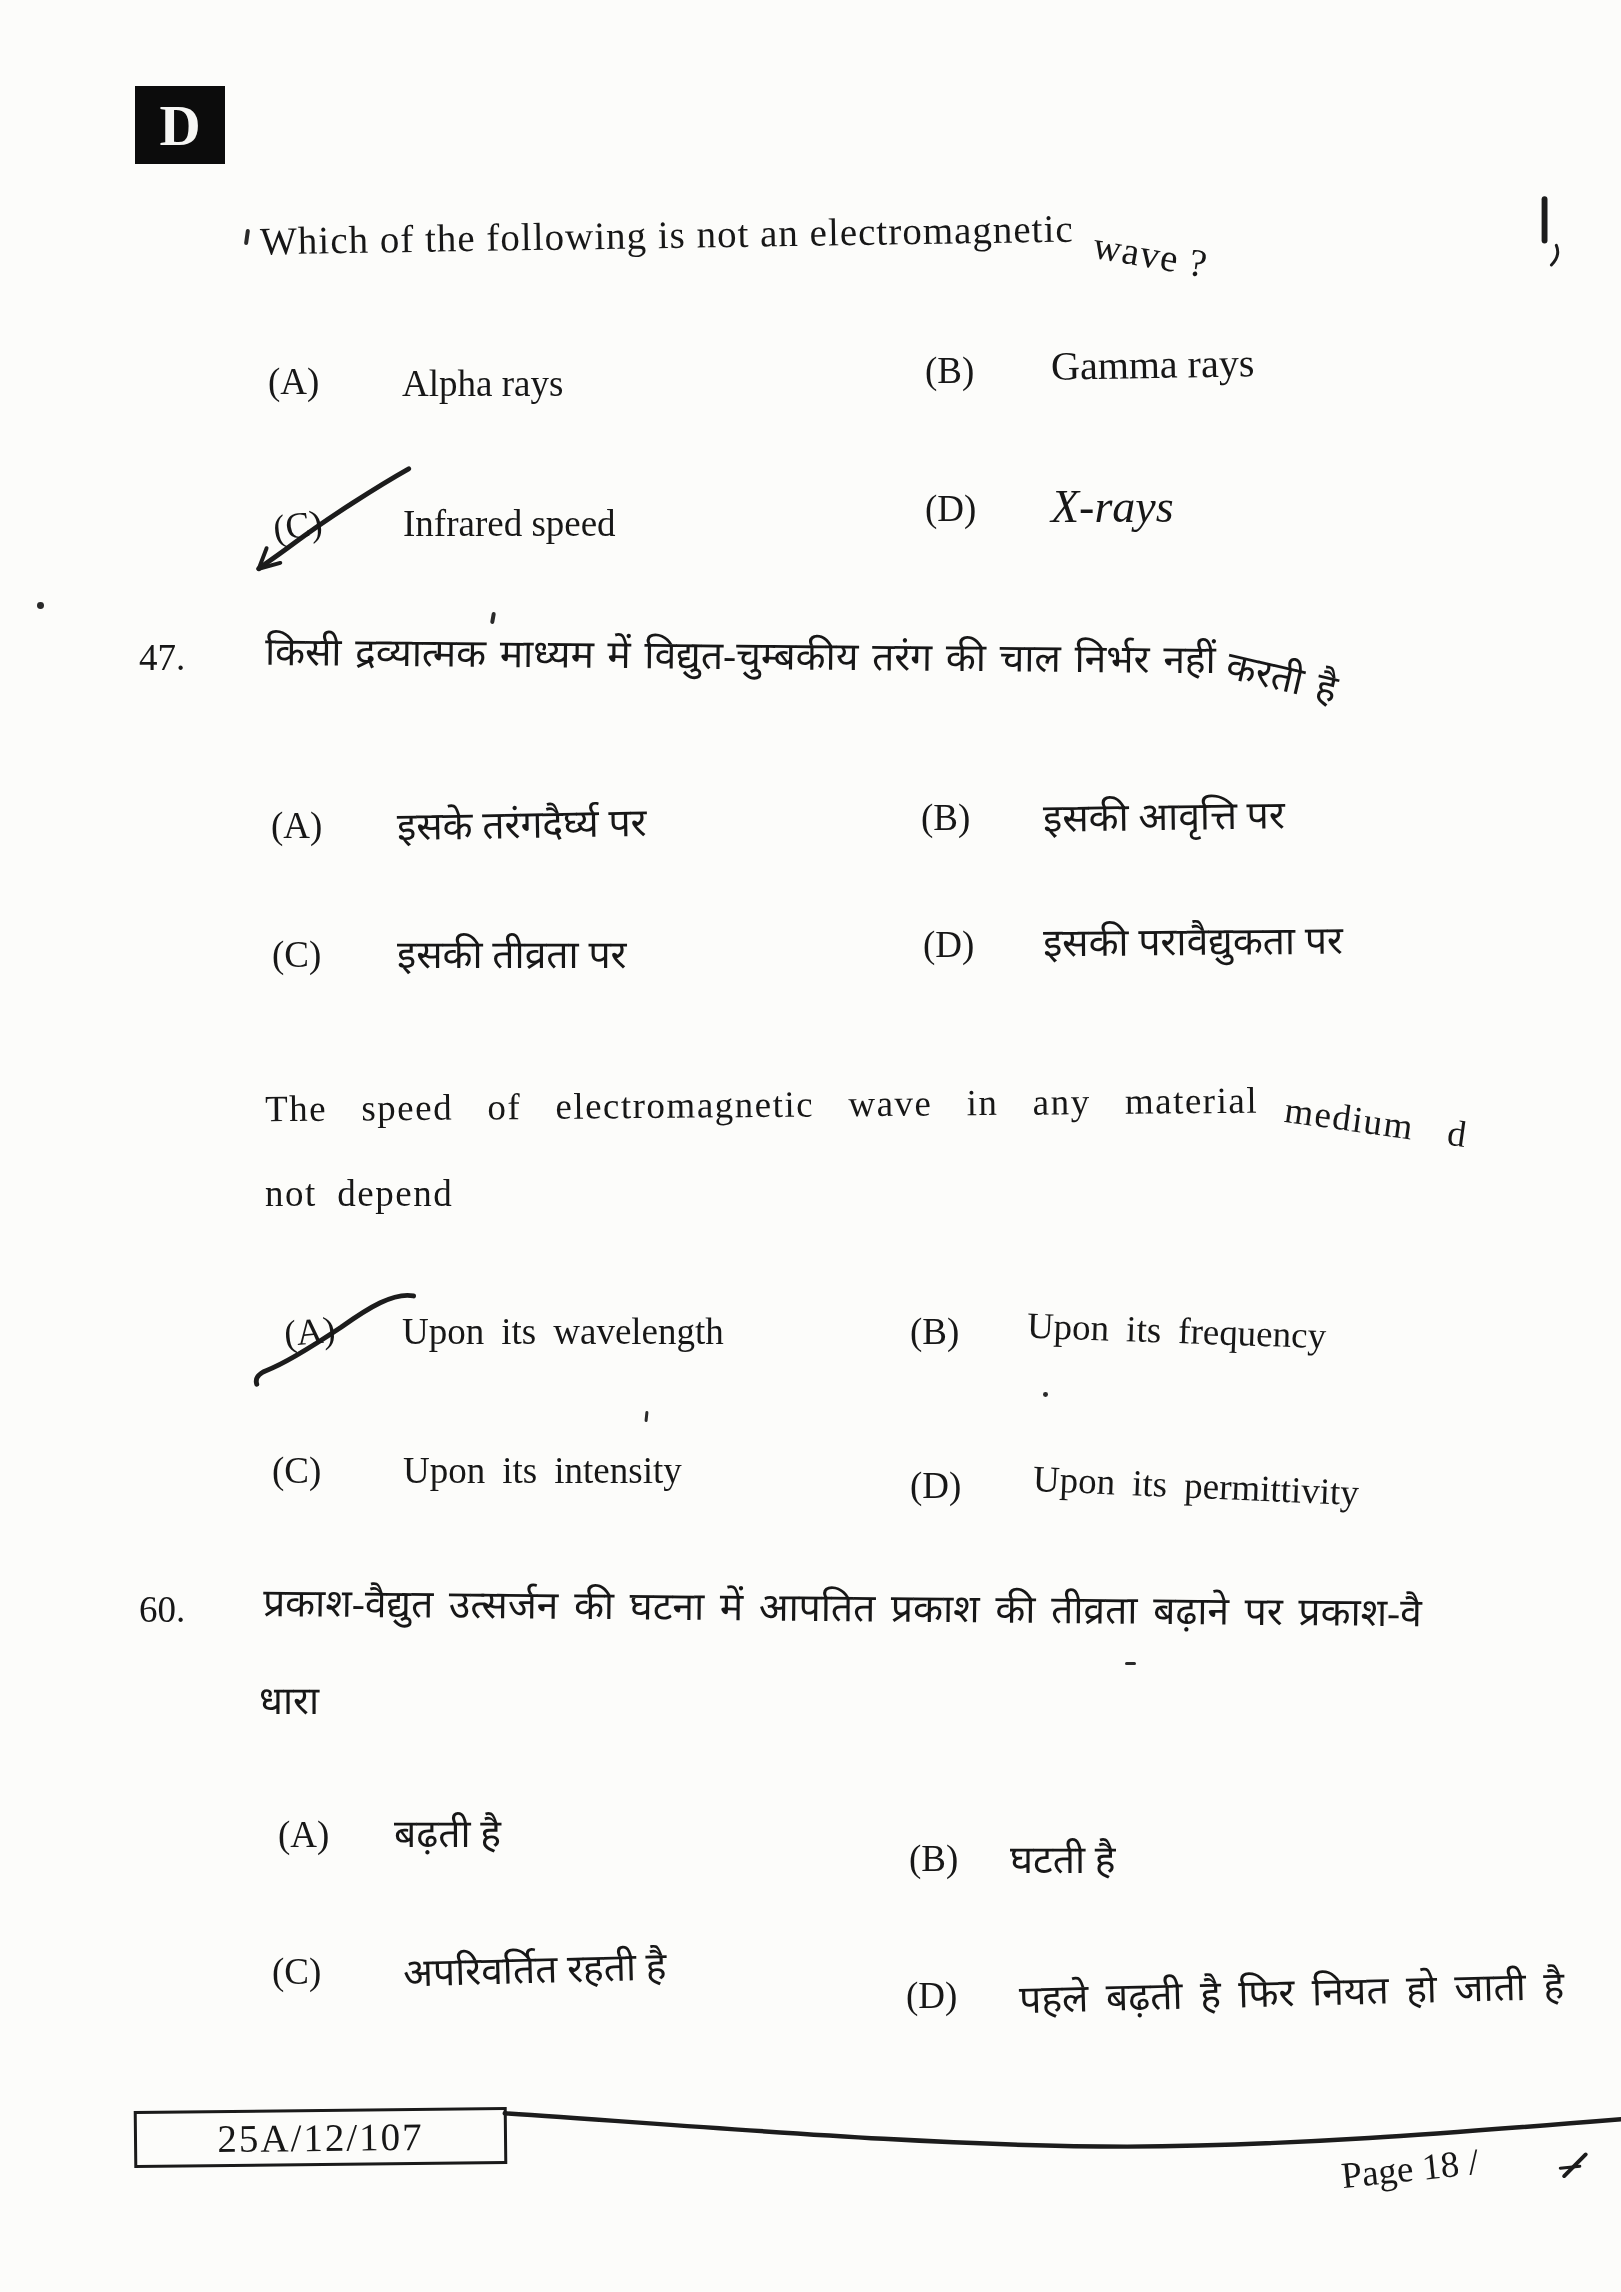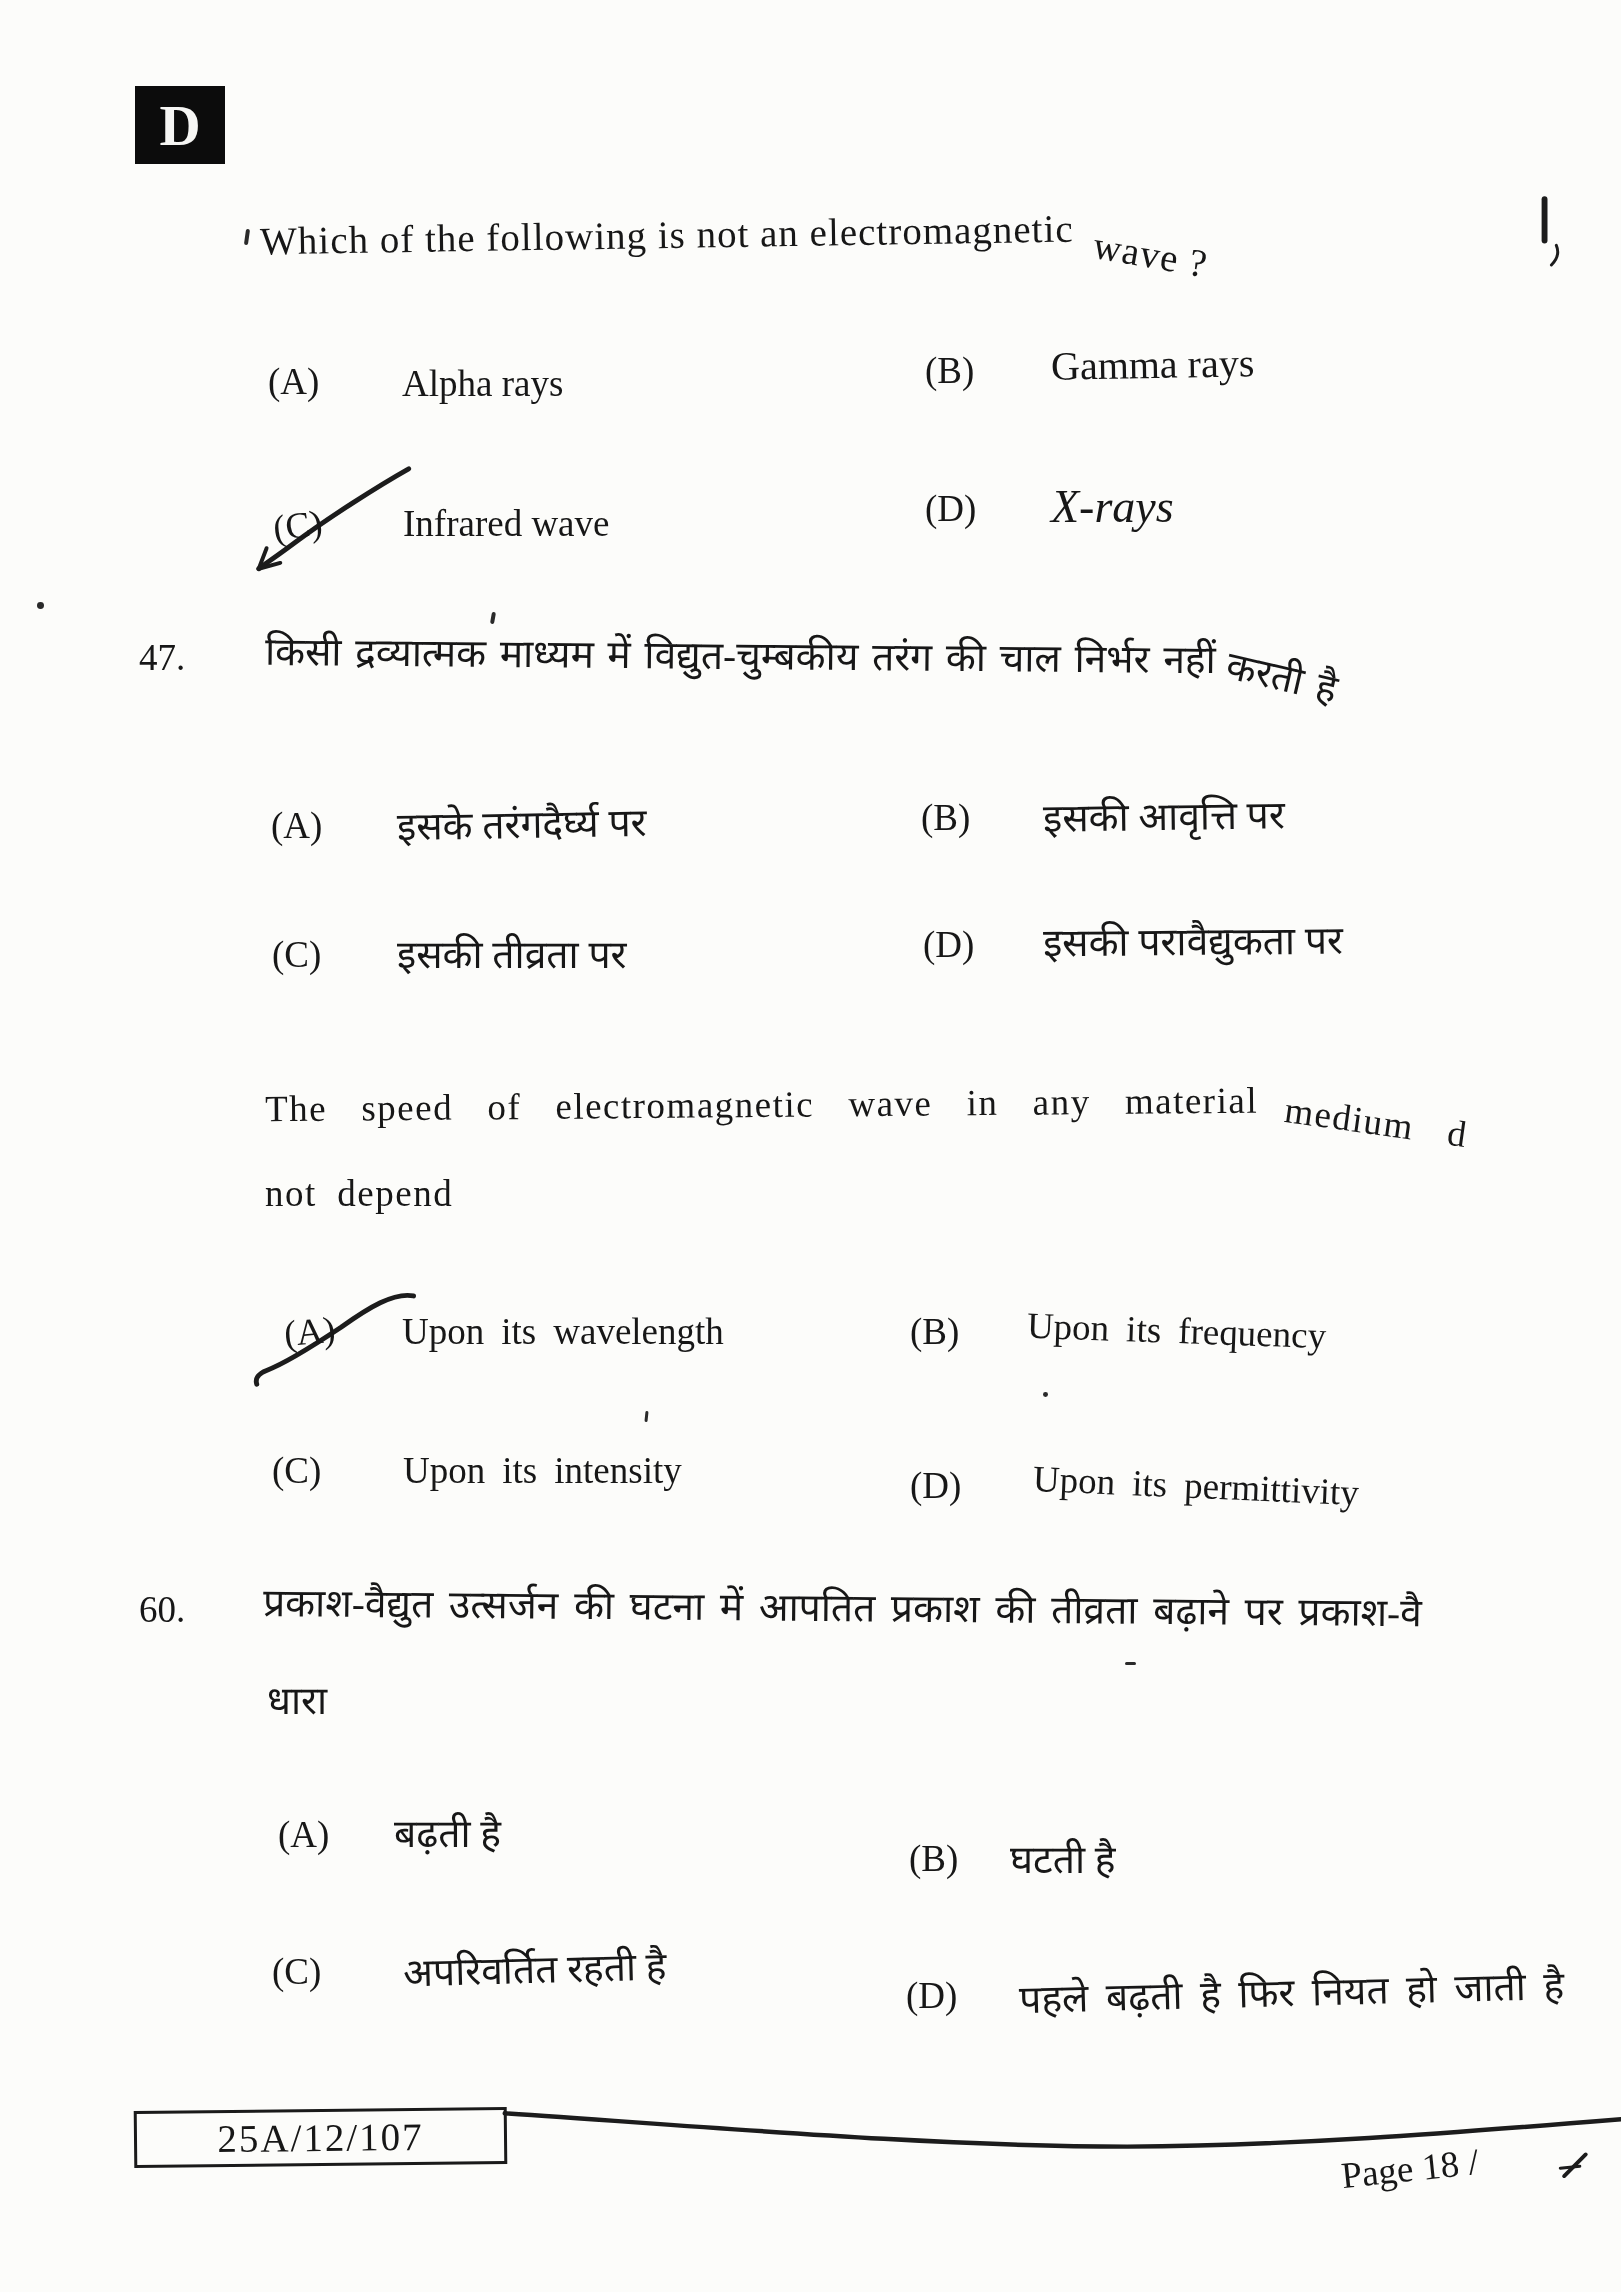--- a/index.html
+++ b/index.html
@@ -69,21 +69,21 @@
     <span class="tail" style="transform:rotate(-0.9deg);">Which of the following is not an electromagnetic</span><span class="tail" style="margin-left:19.6px;transform:translateY(19.6px) rotate(10deg);">wave ?</span>
   </div>
 
   <div class="abs opt-letter" style="left:268px;top:360px;">(A)</div>
   <div class="abs opt-text" style="left:402px;top:362px;">Alpha rays</div>
 
   <div class="abs opt-letter" style="left:925px;top:349px;">(B)</div>
   <div class="abs opt-text" style="left:1051px;top:341px;font-size:40px;transform:rotate(-1deg);">Gamma rays</div>
 
   <div class="abs opt-letter" style="left:273px;top:504px;transform:rotate(-8deg);">(C)</div>
-  <div class="abs opt-text" style="left:403px;top:502px;">Infrared wave</div>
+  <div class="abs opt-text" style="left:403px;top:502px;">Infrared speed</div>
 
   <div class="abs opt-letter" style="left:925px;top:487px;">(D)</div>
   <div class="abs opt-text" style="left:1051px;top:480px;font-style:italic;font-size:46px;">X-rays</div>
 
   <div class="abs num" style="left:139px;top:636px;">47.</div>
 
   <div class="abs hi" style="left:265px;top:627px;word-spacing:3.9px;">
     <span class="tail" style="transform:rotate(0.5deg);">किसी द्रव्यात्मक माध्यम में विद्युत-चुम्बकीय तरंग की चाल निर्भर नहीं</span><span class="tail" style="margin-left:9.8px;transform:translateY(21.6px) rotate(13deg);">करती है</span>
   </div>
 
@@ -112,21 +112,21 @@
 
   <div class="abs opt-letter" style="left:272px;top:1449px;">(C)</div>
   <div class="abs opt-text" style="left:403px;top:1449px;word-spacing:7.8px;">Upon its intensity</div>
 
   <div class="abs opt-letter" style="left:910px;top:1464px;">(D)</div>
   <div class="abs opt-text" style="left:1033px;top:1464px;word-spacing:7.8px;transform:rotate(2.5deg);">Upon its permittivity</div>
 
   <div class="abs num" style="left:139px;top:1588px;">60.</div>
 
   <div class="abs hi" style="left:263px;top:1580px;width:1358px;overflow:hidden;word-spacing:5.9px;transform:rotate(0.5deg);">प्रकाश-वैद्युत उत्सर्जन की घटना में आपतित प्रकाश की तीव्रता बढ़ाने पर प्रकाश-वै</div>
-  <div class="abs hi" style="left:267px;top:1672px;">धारा</div>
+  <div class="abs hi" style="left:259px;top:1672px;">धारा</div>
 
   <div class="abs opt-letter" style="left:278px;top:1813px;">(A)</div>
   <div class="abs hi" style="left:394px;top:1805px;">बढ़ती है</div>
 
   <div class="abs opt-letter" style="left:909px;top:1837px;">(B)</div>
   <div class="abs hi" style="left:1010px;top:1831px;">घटती है</div>
 
   <div class="abs opt-letter" style="left:272px;top:1950px;">(C)</div>
   <div class="abs hi" style="left:403px;top:1941px;transform:rotate(-1.5deg);">अपरिवर्तित रहती है</div>
 

